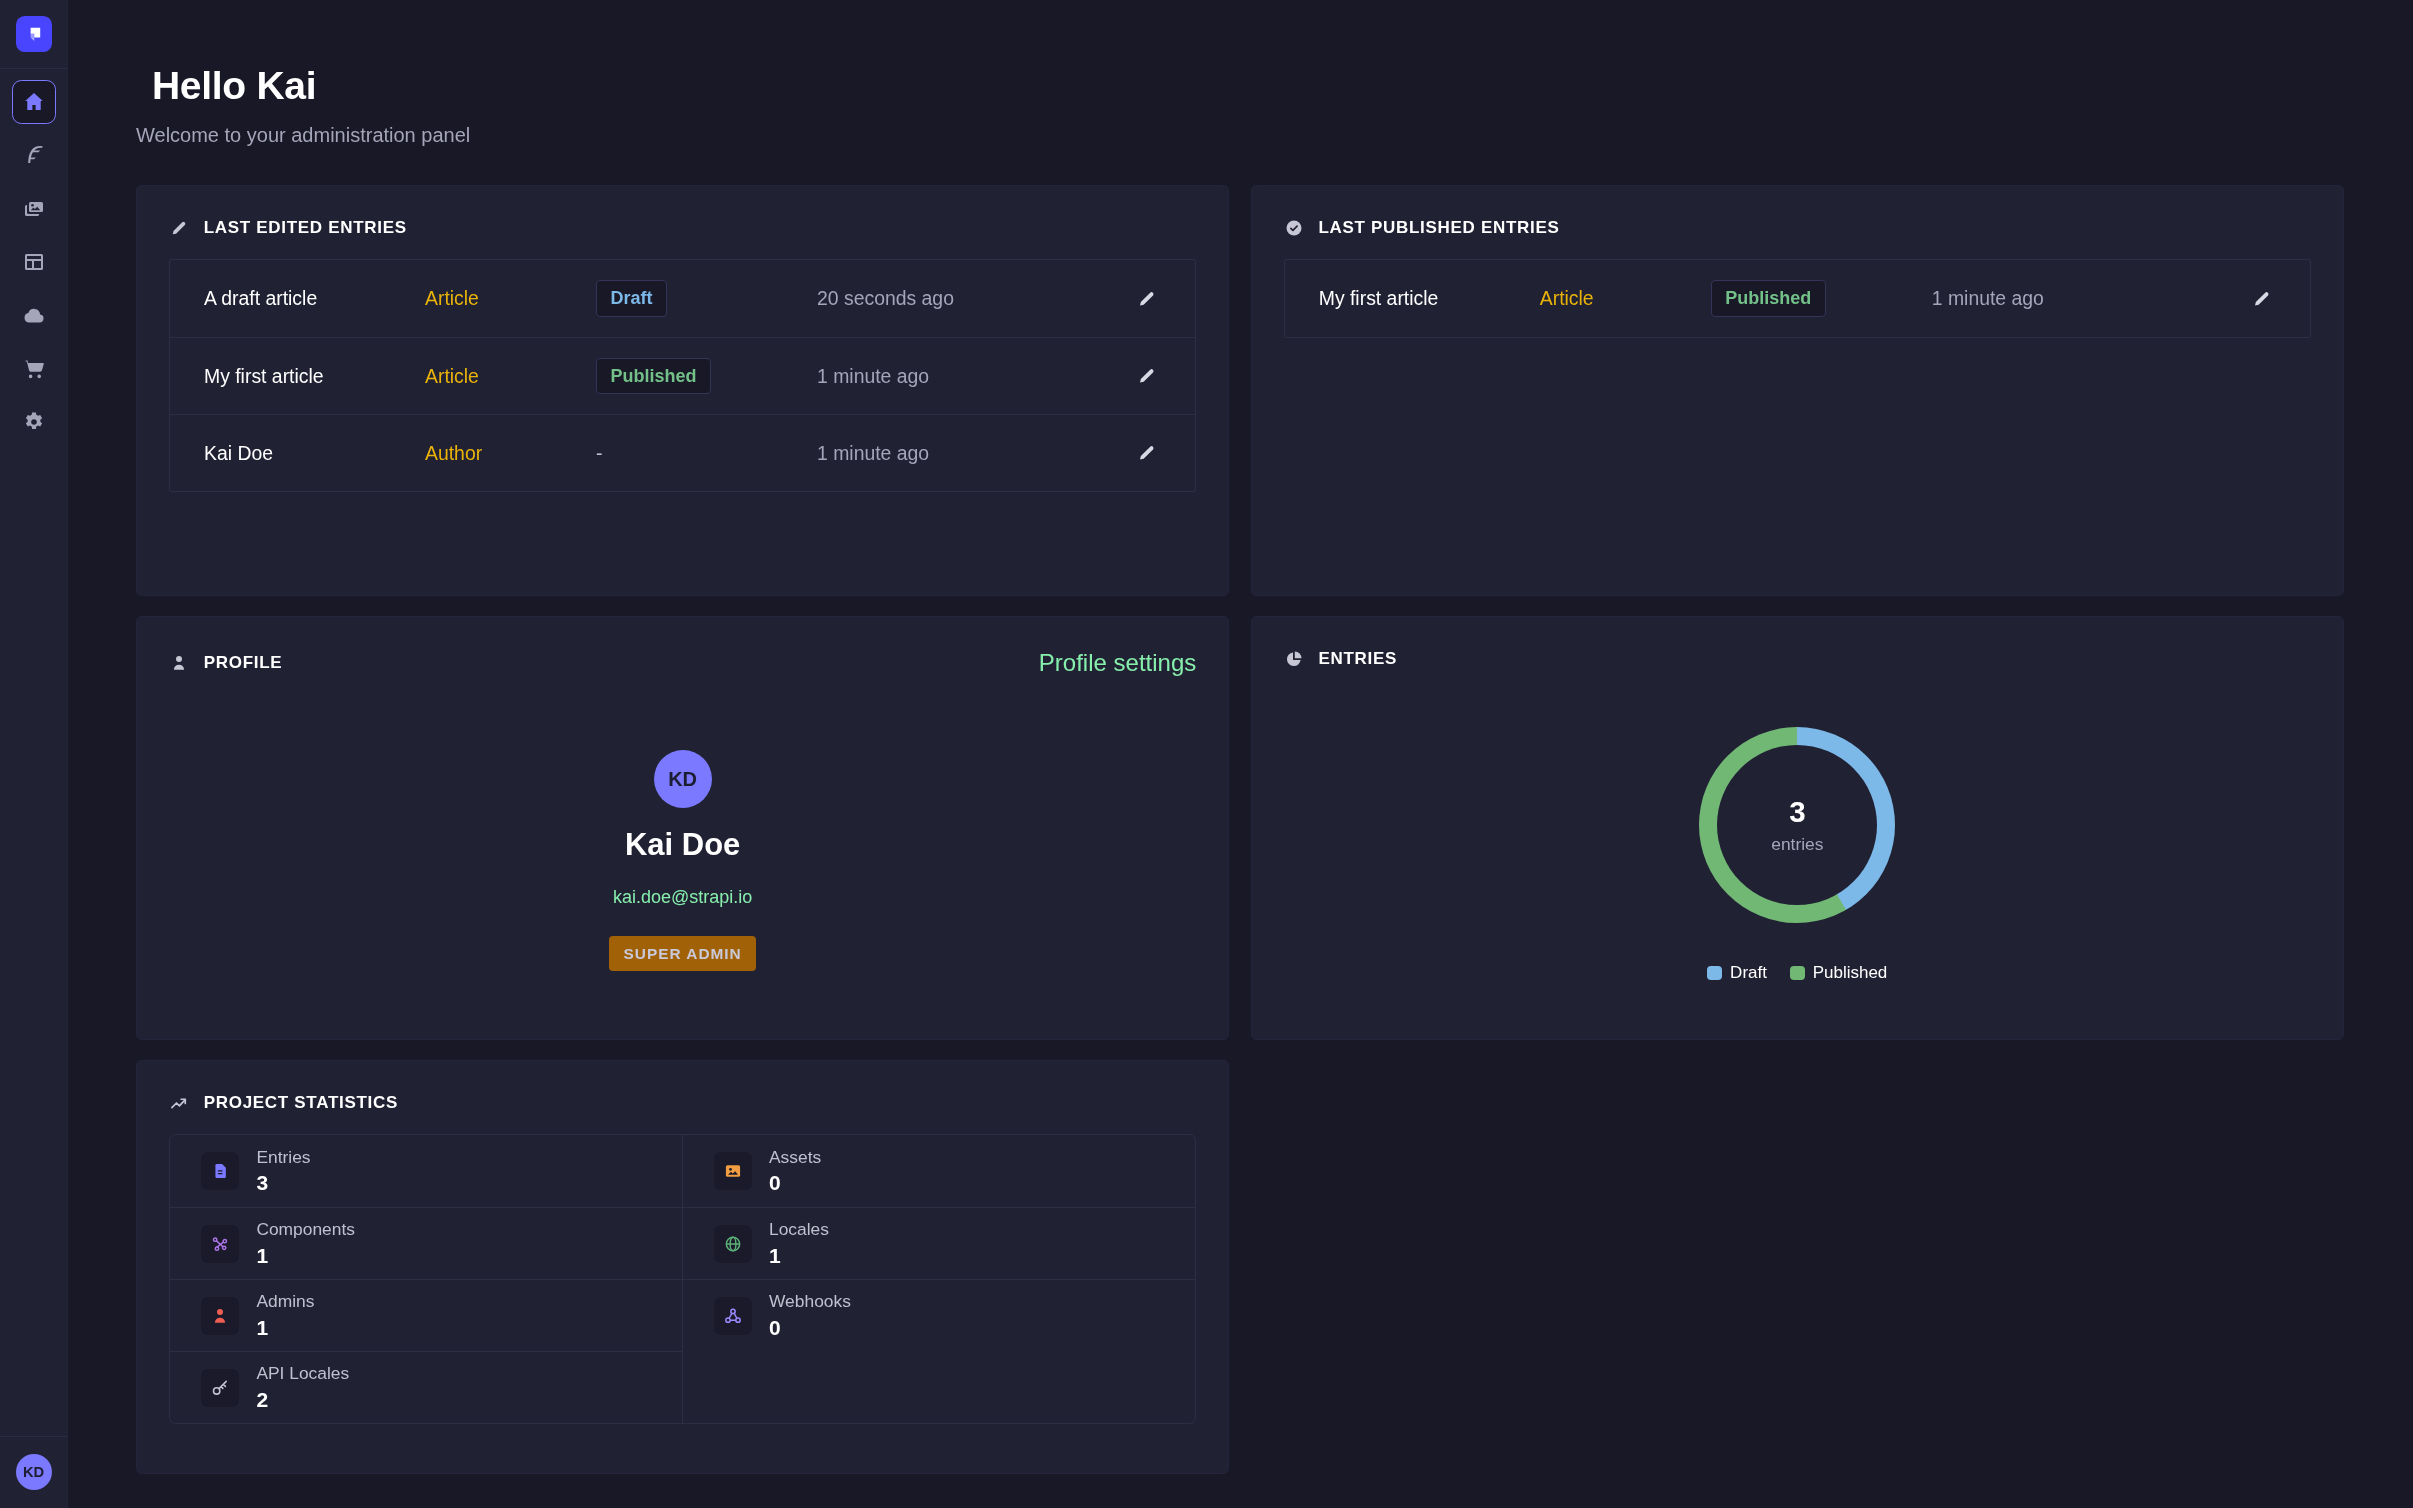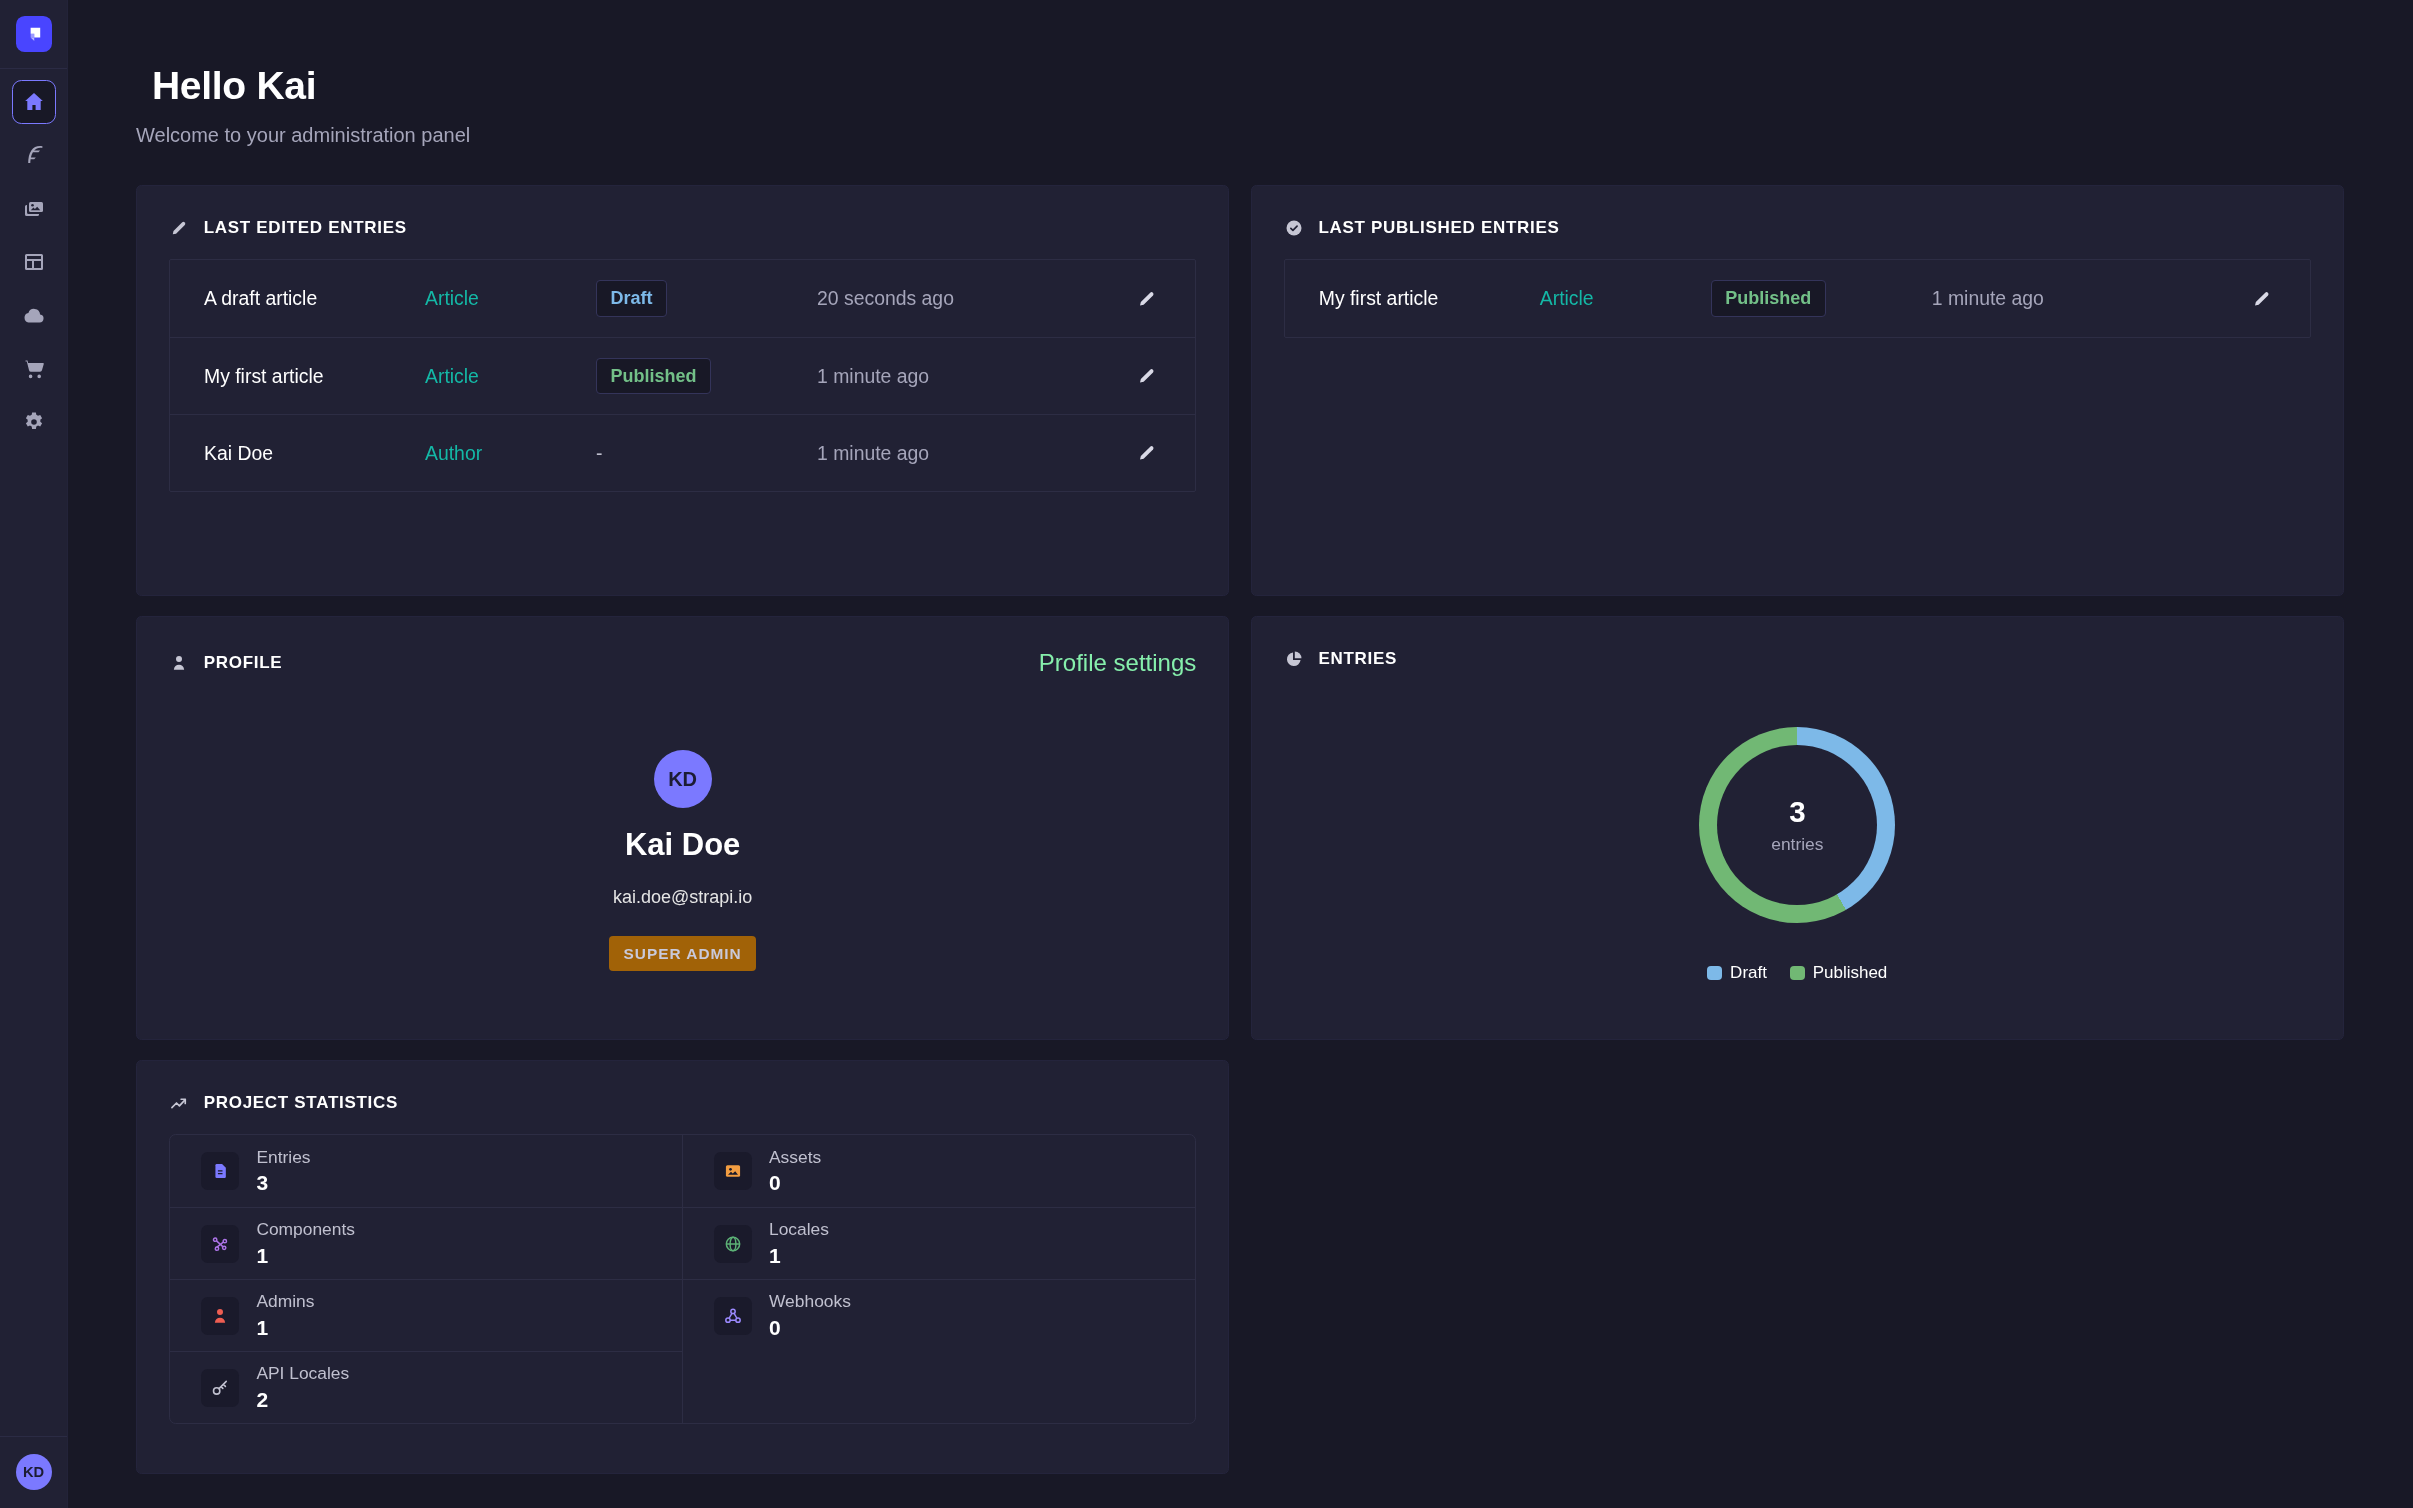--- a/index.html
+++ b/index.html
@@ -34,36 +34,36 @@
   .head-row{display:flex;justify-content:space-between;align-items:center}
   .hicon{color:#c6c6d4;display:flex}
   .hicon svg{width:20px;height:20px}
   .panel-title{font-size:17px;font-weight:700;letter-spacing:0.7px;color:#fff}
   .link{font-size:24px;color:#86efac;text-decoration:none;font-weight:500;cursor:pointer}
   
   .table{margin-top:21px;border:0.7px solid #2d2d44;border-radius:2px;overflow:hidden}
   .trow{display:flex;align-items:center;height:77px;padding:0 34px;box-sizing:border-box}
   .trow + .trow{border-top:0.7px solid #2d2d44}
   .c-name{width:221px;font-size:19.4px;color:#fff;flex:none}
-  .c-type{width:171px;font-size:19.4px;color:#14b8a6;flex:none}
+  .c-type{width:171px;font-size:19.4px;color:#eab308;flex:none}
   .c-status{width:221px;flex:none}
   .c-time{flex:1;font-size:19.4px;color:#a5a5ba}
   .badge{display:inline-block;padding:6.7px 13.4px;border:0.7px solid #34345a;border-radius:4px;background:#181826;
     font-size:18px;font-weight:700}
   .badge.draft{color:#7db9e8}
   .badge.published{color:#73c088}
   .dash{font-size:19.4px;color:#c0c0cf}
   .edit-btn{background:none;border:none;color:#d9d9e6;padding:4px;display:flex;cursor:pointer}
   .edit-btn svg{width:21.5px;height:21.5px}
   
   .profile-body{position:absolute;left:0;right:0;top:133px;display:flex;flex-direction:column;align-items:center}
   .avatar-lg{width:58px;height:58px;border-radius:50%;background:#7b79ff;color:#1c1c33;
     display:flex;align-items:center;justify-content:center;font-size:20px;font-weight:700}
   .profile-name{margin-top:19px;font-size:31px;font-weight:700}
-  .profile-email{margin-top:24px;font-size:18px;color:#e5e5e5}
+  .profile-email{margin-top:24px;font-size:18px;color:#86efac}
   .role-badge{margin-top:28px;background:#a16207;color:#c9c9da;font-size:15.4px;font-weight:700;letter-spacing:1px;
     padding:8.7px 14.7px;border-radius:4px}
   
   .donut{width:196px;height:196px;border-radius:50%;margin:58px auto 0;position:relative}
   .donut::after{content:"";position:absolute;inset:18px;border-radius:50%;background:#212134}
   .donut-center{position:absolute;inset:0;display:flex;flex-direction:column;align-items:center;justify-content:center;z-index:2}
   .donut-value{font-size:29.5px;font-weight:700}
   .donut-label{margin-top:5.4px;font-size:17.4px;color:#a5a5ba}
   .legend{margin-top:40px;display:flex;justify-content:center;gap:23px}
   .legend-item{display:flex;align-items:center;gap:8px}

